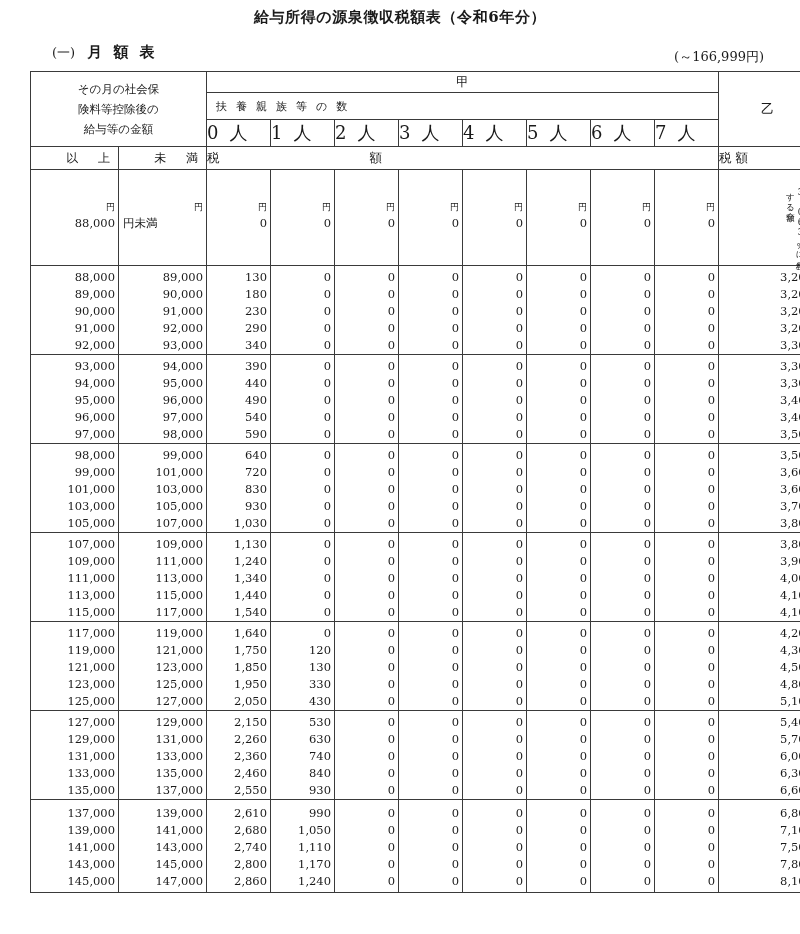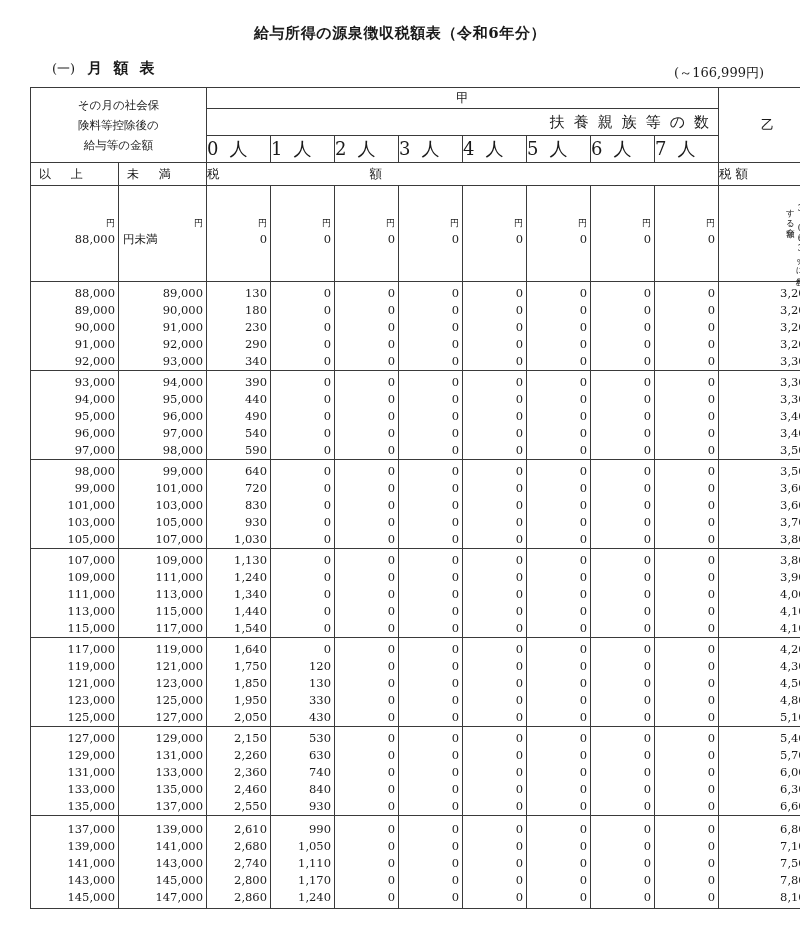--- a/index.html
+++ b/index.html
@@ -21,21 +21,21 @@
     width: 800px;
     height: 934px;
   }
 
   
   .doc-title {
     text-align: center;
     font-size: 15px;
     font-weight: bold;
     letter-spacing: 0.6px;
-    padding-top: 24px;
+    padding-top: 8px;
     white-space: nowrap;
   }
 
   
   .subtitle-row {
     display: flex;
     align-items: baseline;
     padding: 16px 0 0 0;
     margin-left: 52px;
     margin-right: 36px;
@@ -92,36 +92,36 @@
   .hdr-kou {
     text-align: center;
     font-size: 12.5px;
     height: 20px;
   }
   .hdr-otsu {
     text-align: center;
     font-size: 13px;
   }
   .hdr-fuyou {
-    text-align: right;
-    font-size: 15px;
+    text-align: left;
+    font-size: 11px;
     letter-spacing: 9px;
     text-indent: 9px;
     height: 26px;
   }
   .hdr-nin {
     text-align: left;
     font-size: 18px;
     height: 26px;
     white-space: nowrap;
   }
   .hdr-nin .n-sp { display: inline-block; width: 11px; }
 
   .hdr-ijou, .hdr-miman {
-    text-align: left;
+    text-align: right;
     font-size: 12px;
     letter-spacing: 8px;
     text-indent: 8px;
     height: 22px;
   }
   .hdr-zeigaku {
     text-align: left;
     font-size: 12.5px;
     height: 22px;
   }

